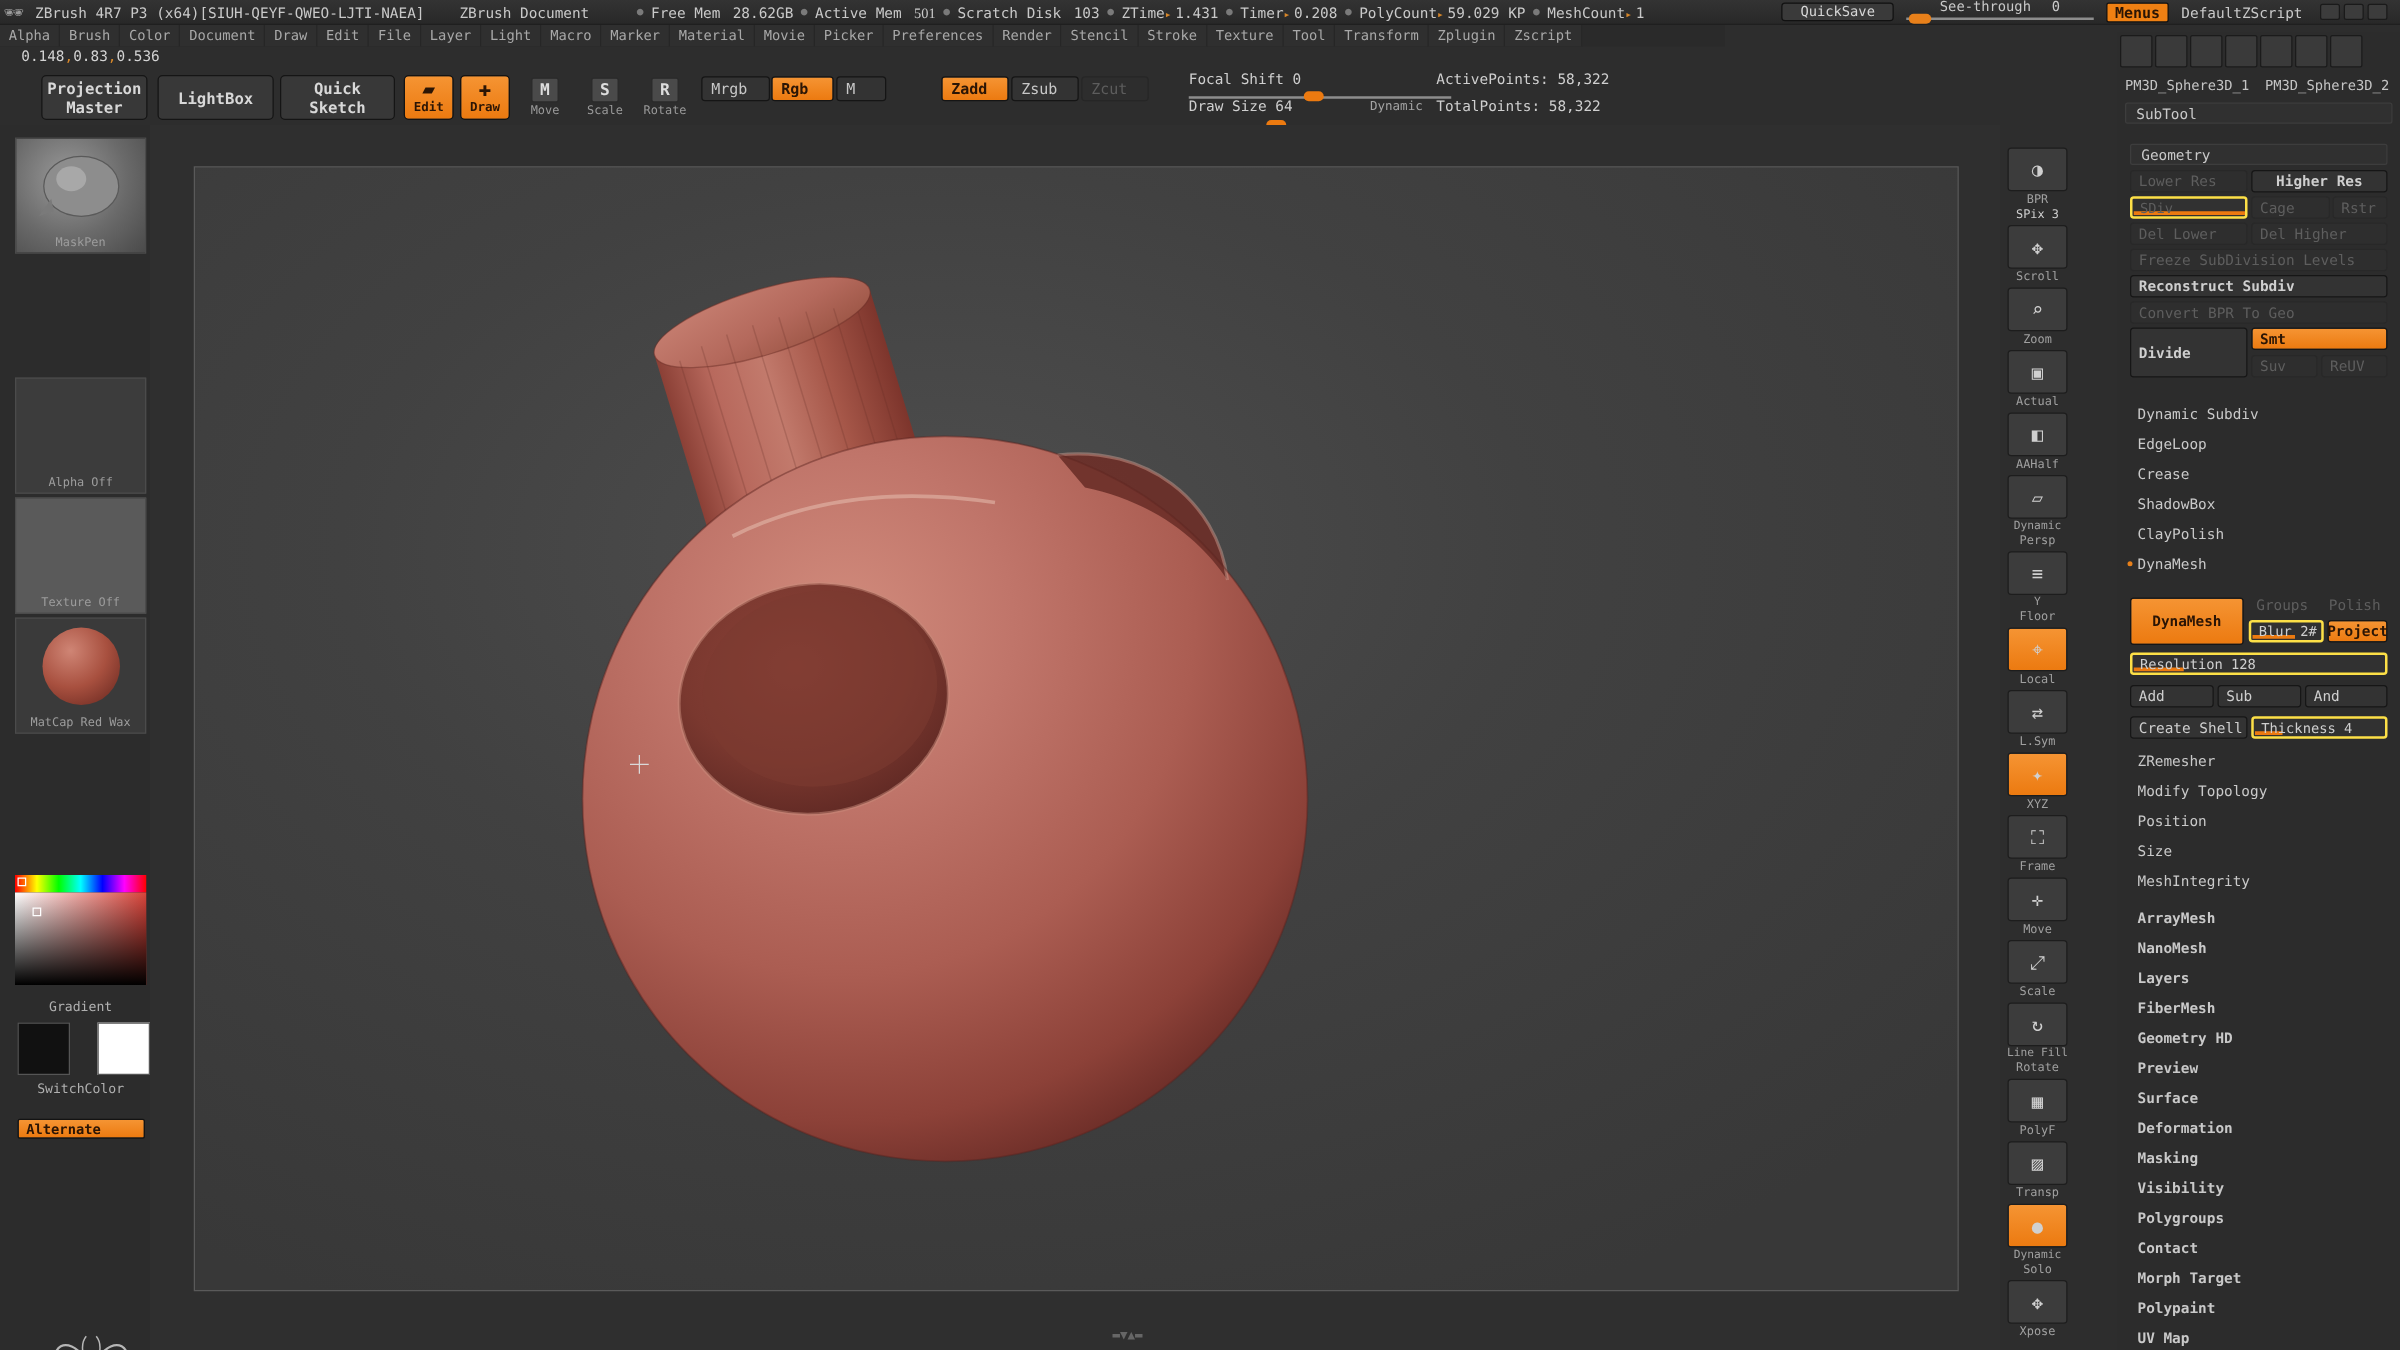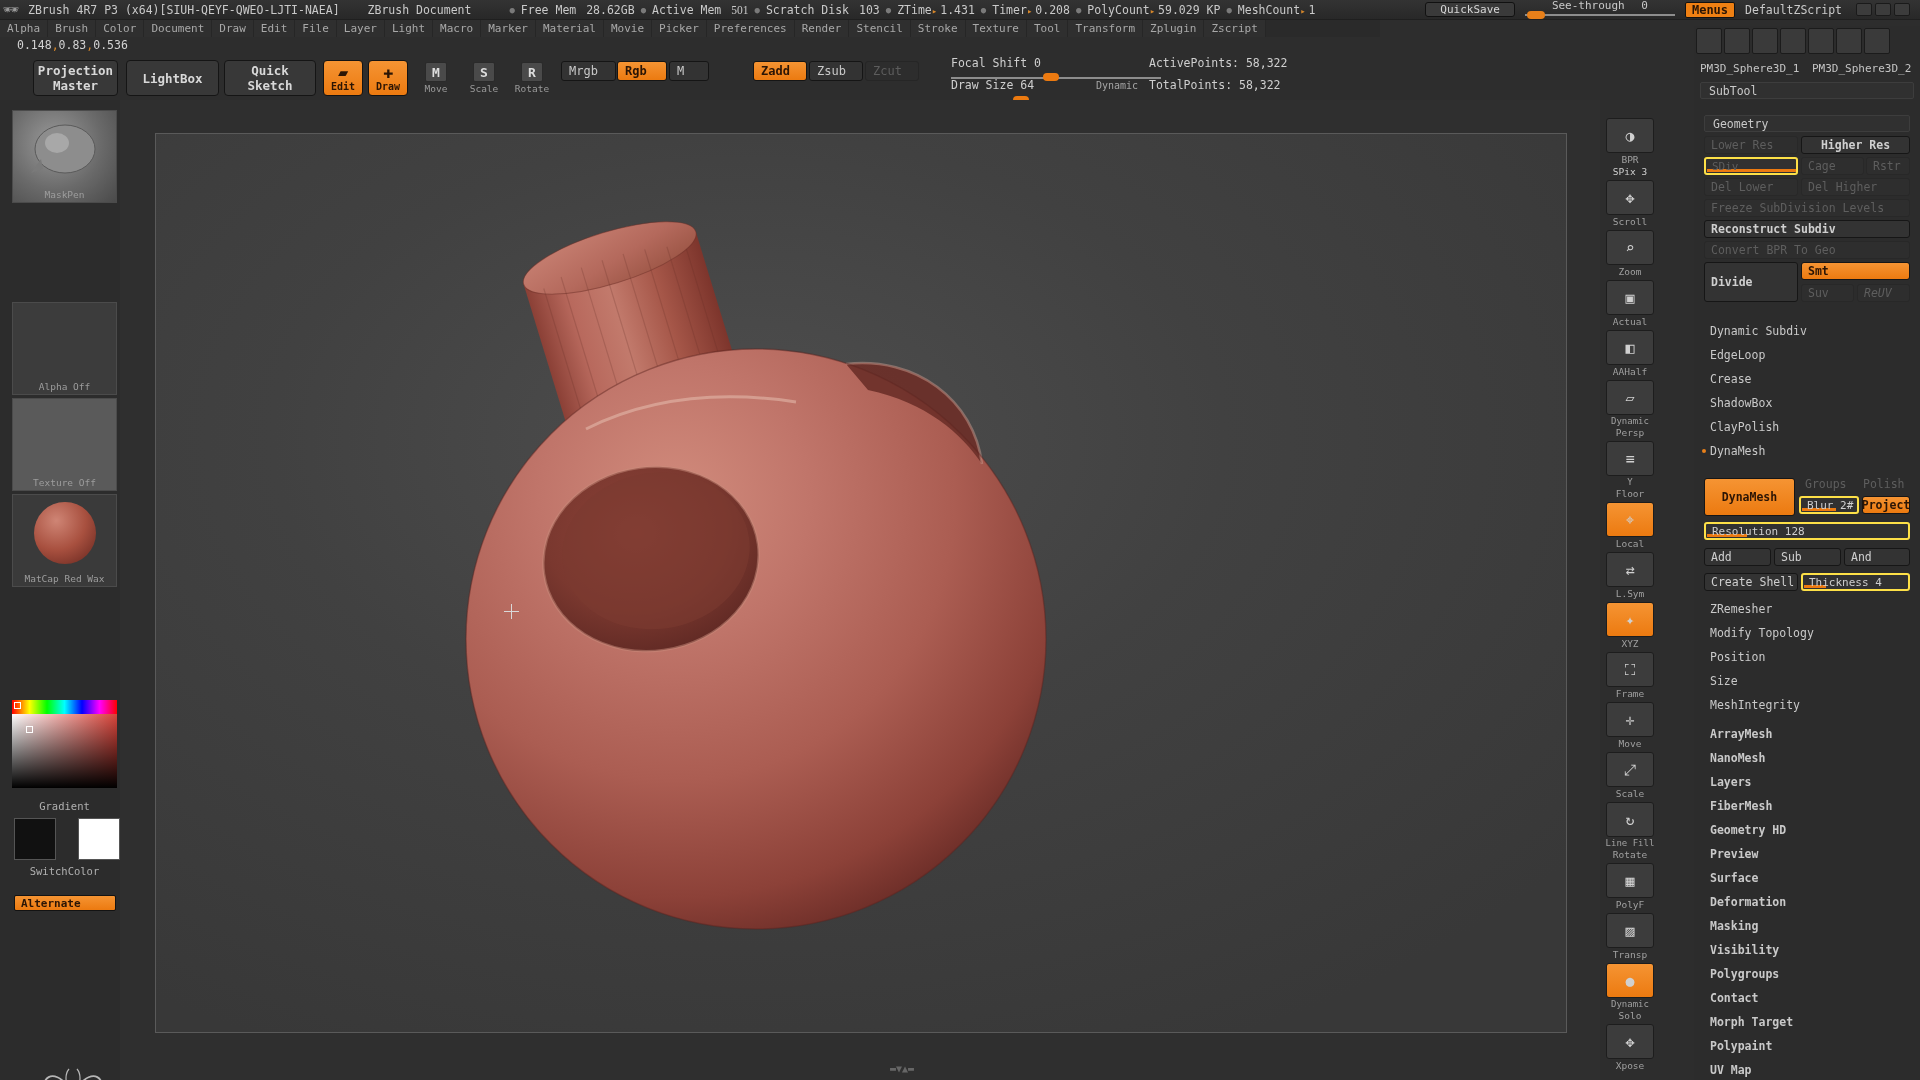--- a/index.html
+++ b/index.html
@@ -578,21 +578,21 @@
 
     <div class="rowbtn dim" style="left:10px; top:173px; width:206px;">Freeze SubDivision Levels</div>
 
     <div class="rowbtn bold" style="left:10px; top:194px; width:206px;">Reconstruct Subdiv</div>
 
     <div class="rowbtn dim" style="left:10px; top:215px; width:206px;">Convert BPR To Geo</div>
 
     <div class="rowbtn bold" style="left:10px; top:236px; width:94px; height:40px;">Divide</div>
     <div class="rowbtn on" style="left:107px; top:236px; width:109px;">Smt</div>
     <div class="rowbtn dim" style="left:107px; top:258px; width:53px;">Suv</div>
-    <div class="rowbtn dim" style="left:163px; top:258px; width:53px;font-style:italic;">ReUV</div>
+    <div class="rowbtn dim" style="left:163px; top:258px; width:53px;">ReUV</div>
 
     <div id="sections">
         <div class="listitem" style="top: 295px;">Dynamic Subdiv</div>
         <div class="listitem" style="top: 319px;">EdgeLoop</div>
         <div class="listitem" style="top: 343px;">Crease</div>
         <div class="listitem" style="top: 367px;">ShadowBox</div>
         <div class="listitem" style="top: 391px;">ClayPolish</div>
         <div class="listitem bullet" style="top: 415px;">DynaMesh</div>
       </div>
 

